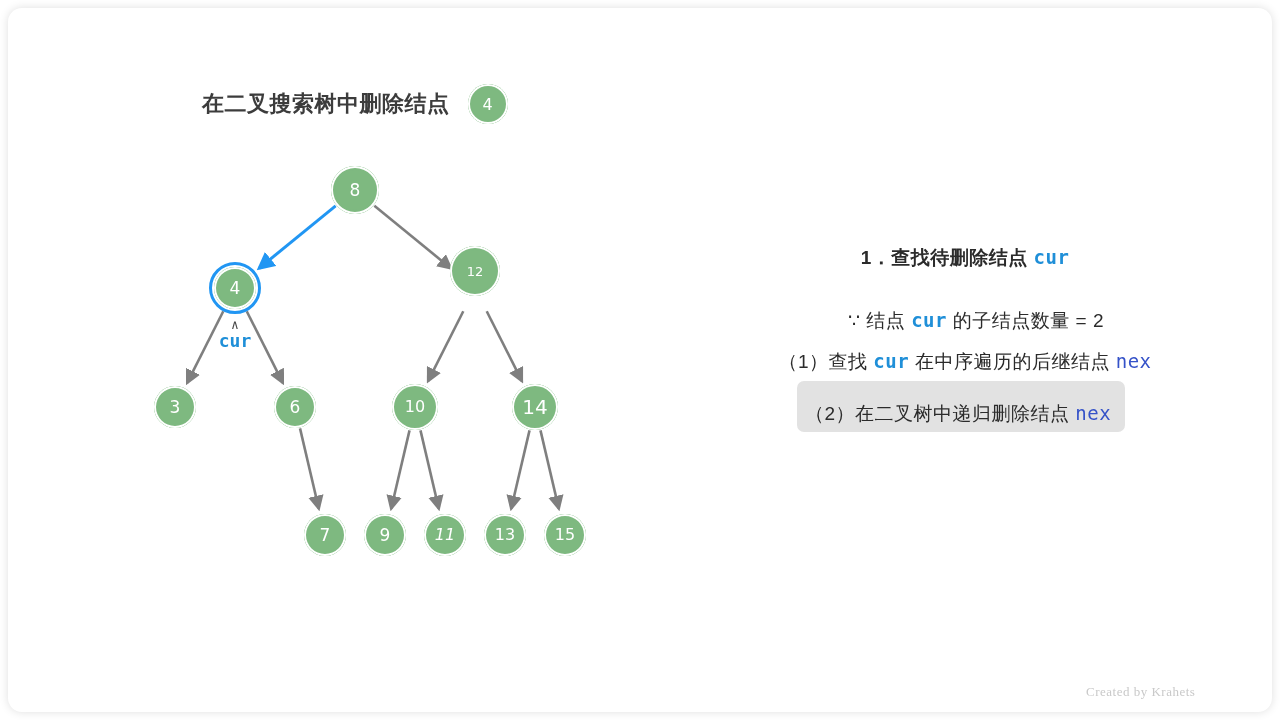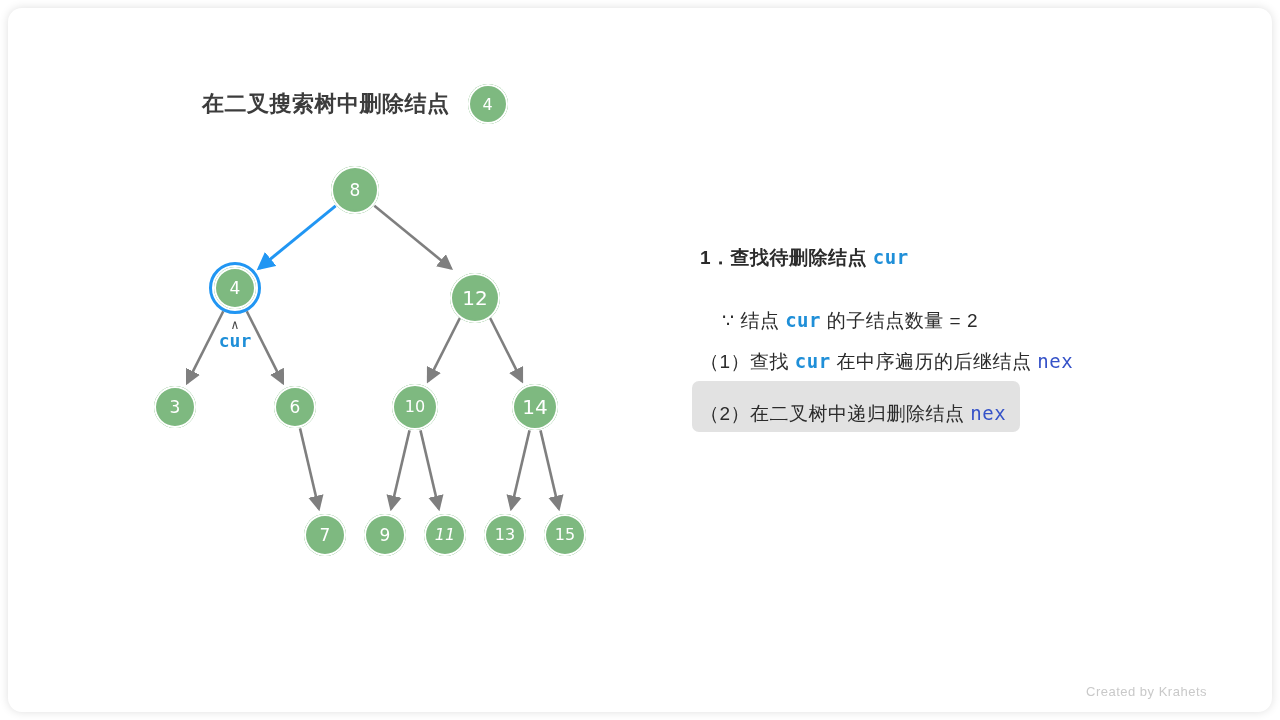--- a/index.html
+++ b/index.html
@@ -16,20 +16,21 @@
   #card {
     position: absolute;
     left: 8px;
     top: 8px;
     width: 1264px;
     height: 704px;
     background: #ffffff;
     border-radius: 14px;
     box-shadow: 0 0 10px rgba(0,0,0,0.13);
     overflow: hidden;
+    text-align: center;
   }
 
   
   #title-row {
     position: absolute;
     left: 194px;
     top: 76px;
     display: flex;
     align-items: center;
     gap: 18px;
@@ -153,21 +154,21 @@
     border-radius: 7px;
     padding: 23px 14px 9px 8px;
     margin-left: -8px;
   }
 
   
   #footer {
     position: absolute;
     left: 1078px;
     top: 676px;
-    font-family: Liberation Sans, sans-serif;
+    font-family: Liberation Serif, serif;
     font-size: 13px;
     color: #c9c9c9;
     letter-spacing: 0.5px;
   }
 </style>
 </head>
 <body>
 
 <div id="card">
 
@@ -196,21 +197,21 @@
         <line x1="401.5234082530561" y1="422.36679145362723" x2="383.1611657153119" y2="500.71235961466937" stroke="#7f7f7f" stroke-width="2.6" marker-end="url(#arrow-gray)"></line>
         <line x1="412.4765917469439" y1="422.36679145362723" x2="430.8388342846881" y2="500.71235961466937" stroke="#7f7f7f" stroke-width="2.6" marker-end="url(#arrow-gray)"></line>
         <line x1="521.5234082530561" y1="422.36679145362723" x2="503.1611657153119" y2="500.71235961466937" stroke="#7f7f7f" stroke-width="2.6" marker-end="url(#arrow-gray)"></line>
         <line x1="532.4765917469439" y1="422.36679145362723" x2="550.8388342846881" y2="500.71235961466937" stroke="#7f7f7f" stroke-width="2.6" marker-end="url(#arrow-gray)"></line>
       </g>
   </svg>
 
   <div id="node-layer">
       <div class="node-circle" style="left: 323px; top: 158px; width: 48px; height: 48px; font-size: 17px;">8</div>
       <div class="node-circle highlight" style="left: 206px; top: 259px; width: 42px; height: 42px; font-size: 17px;">4</div>
-      <div class="node-circle" style="left: 442px; top: 265px; width: 50px; height: 50px; font-size: 20px;">12</div>
+      <div class="node-circle" style="left: 442px; top: 238px; width: 50px; height: 50px; font-size: 13px;">12</div>
       <div class="node-circle" style="left: 146px; top: 378px; width: 42px; height: 42px; font-size: 17px;">3</div>
       <div class="node-circle" style="left: 266px; top: 378px; width: 42px; height: 42px; font-size: 17px;">6</div>
       <div class="node-circle" style="left: 384px; top: 376px; width: 46px; height: 46px; font-size: 16px;">10</div>
       <div class="node-circle" style="left: 504px; top: 376px; width: 46px; height: 46px; font-size: 20px;">14</div>
       <div class="node-circle" style="left: 296px; top: 506px; width: 42px; height: 42px; font-size: 17px;">7</div>
       <div class="node-circle" style="left: 356px; top: 506px; width: 42px; height: 42px; font-size: 17px;">9</div>
       <div class="node-circle" style="left: 416px; top: 506px; width: 42px; height: 42px; font-size: 16px; font-style: italic;">11</div>
       <div class="node-circle" style="left: 476px; top: 506px; width: 42px; height: 42px; font-size: 16px;">13</div>
       <div class="node-circle" style="left: 536px; top: 506px; width: 42px; height: 42px; font-size: 16px;">15</div>
     </div>

